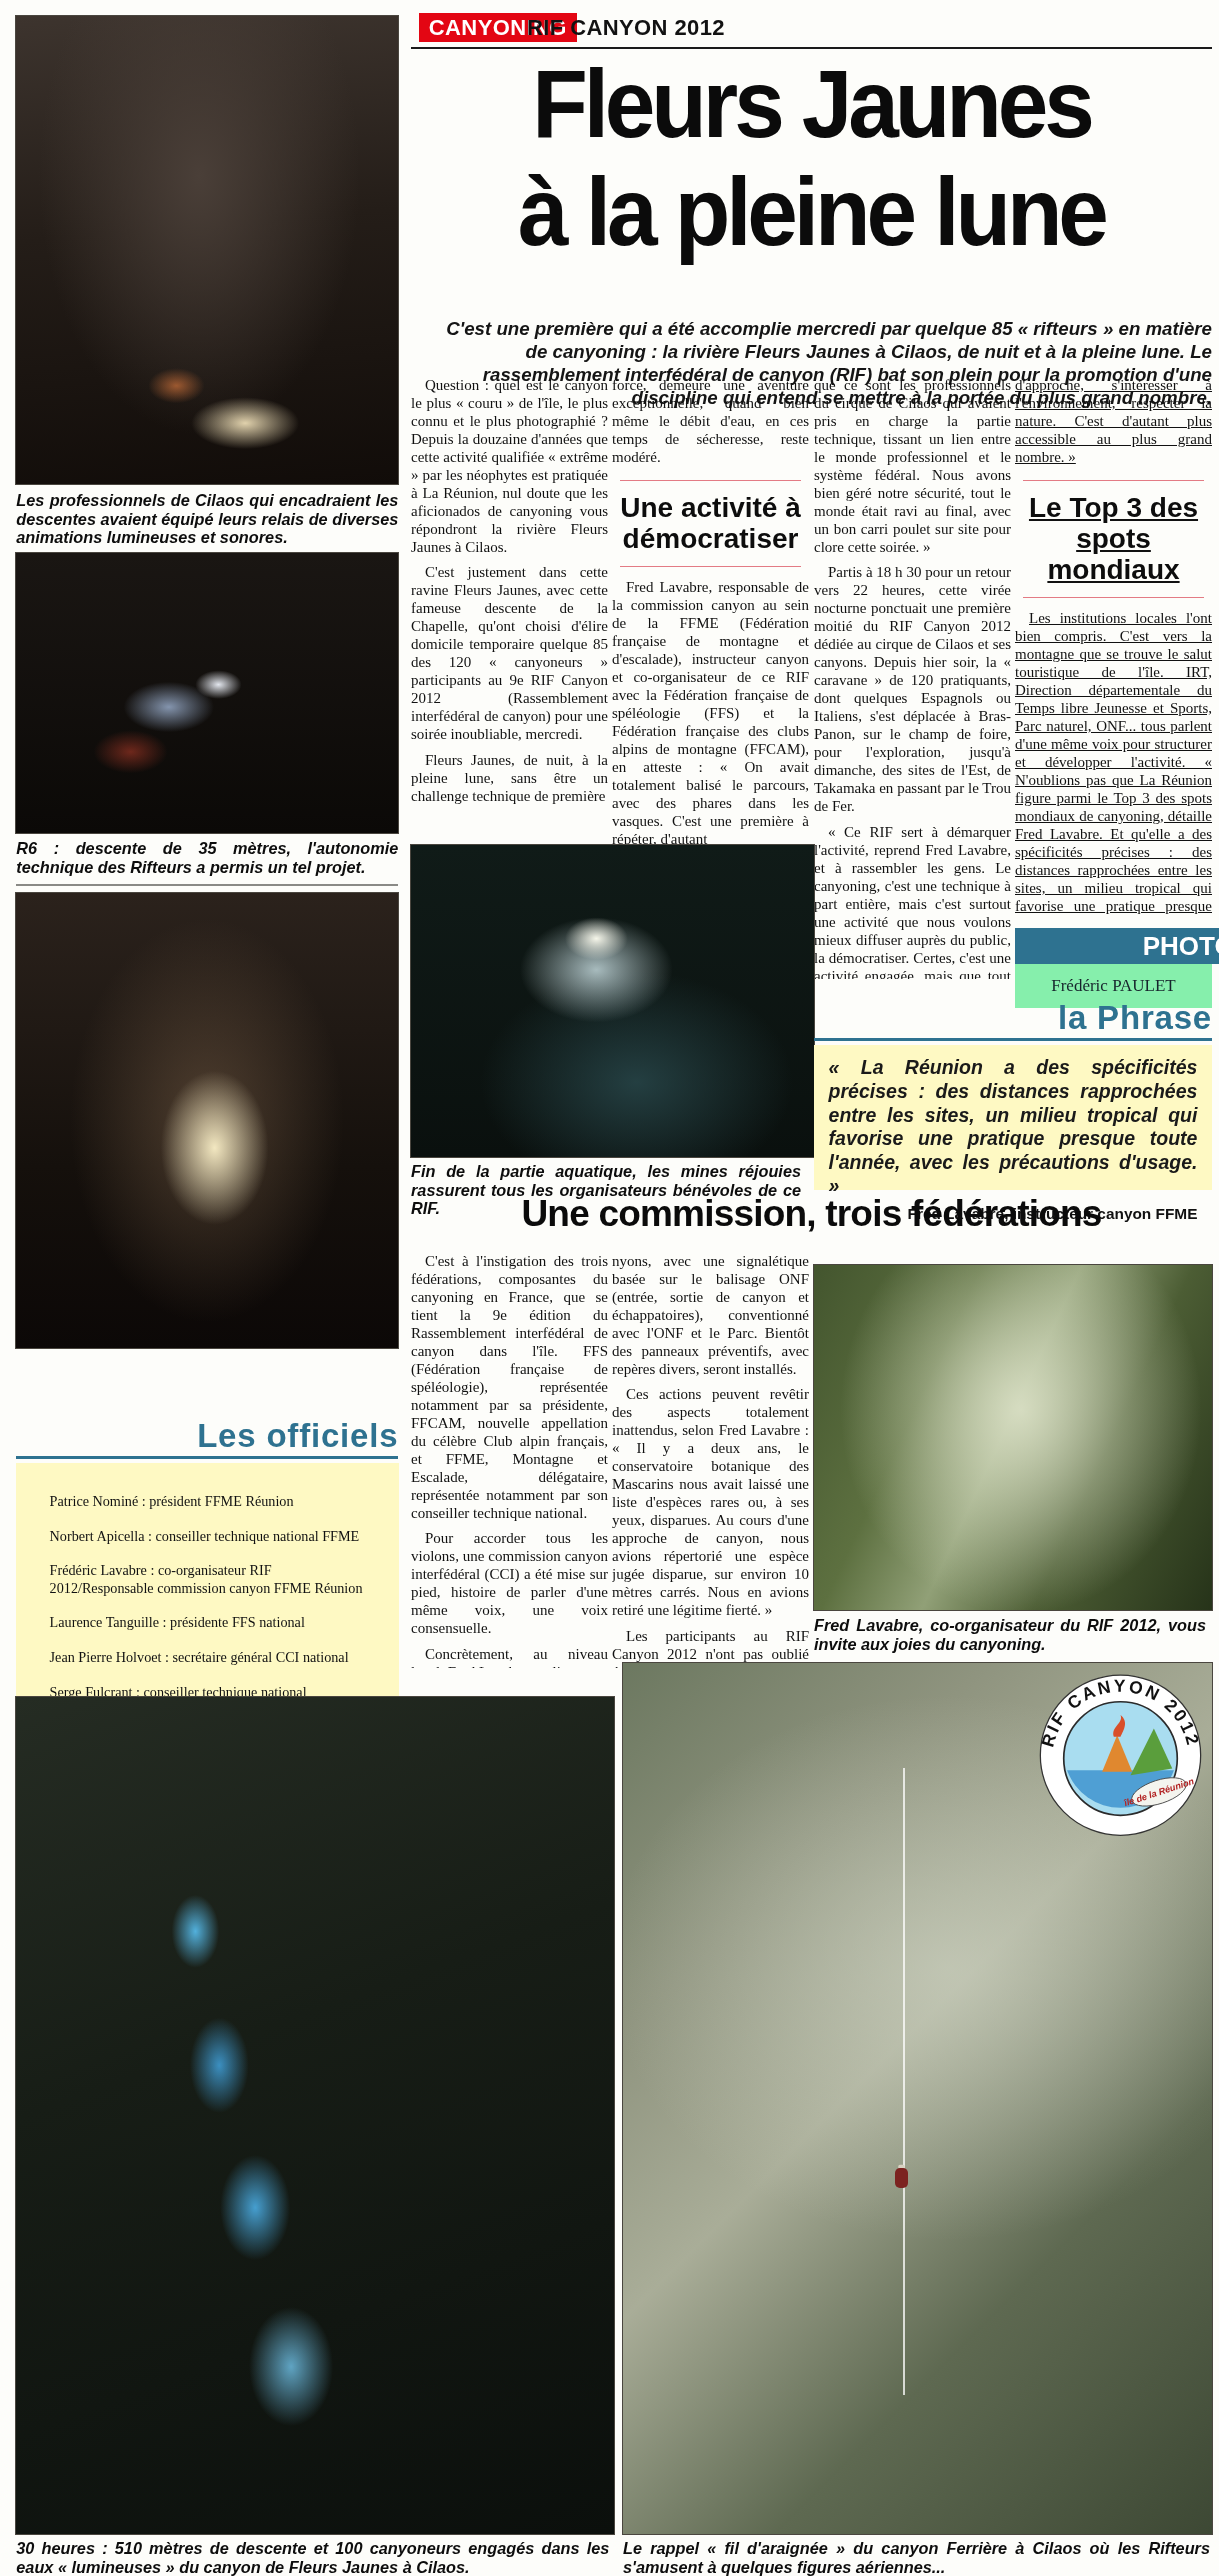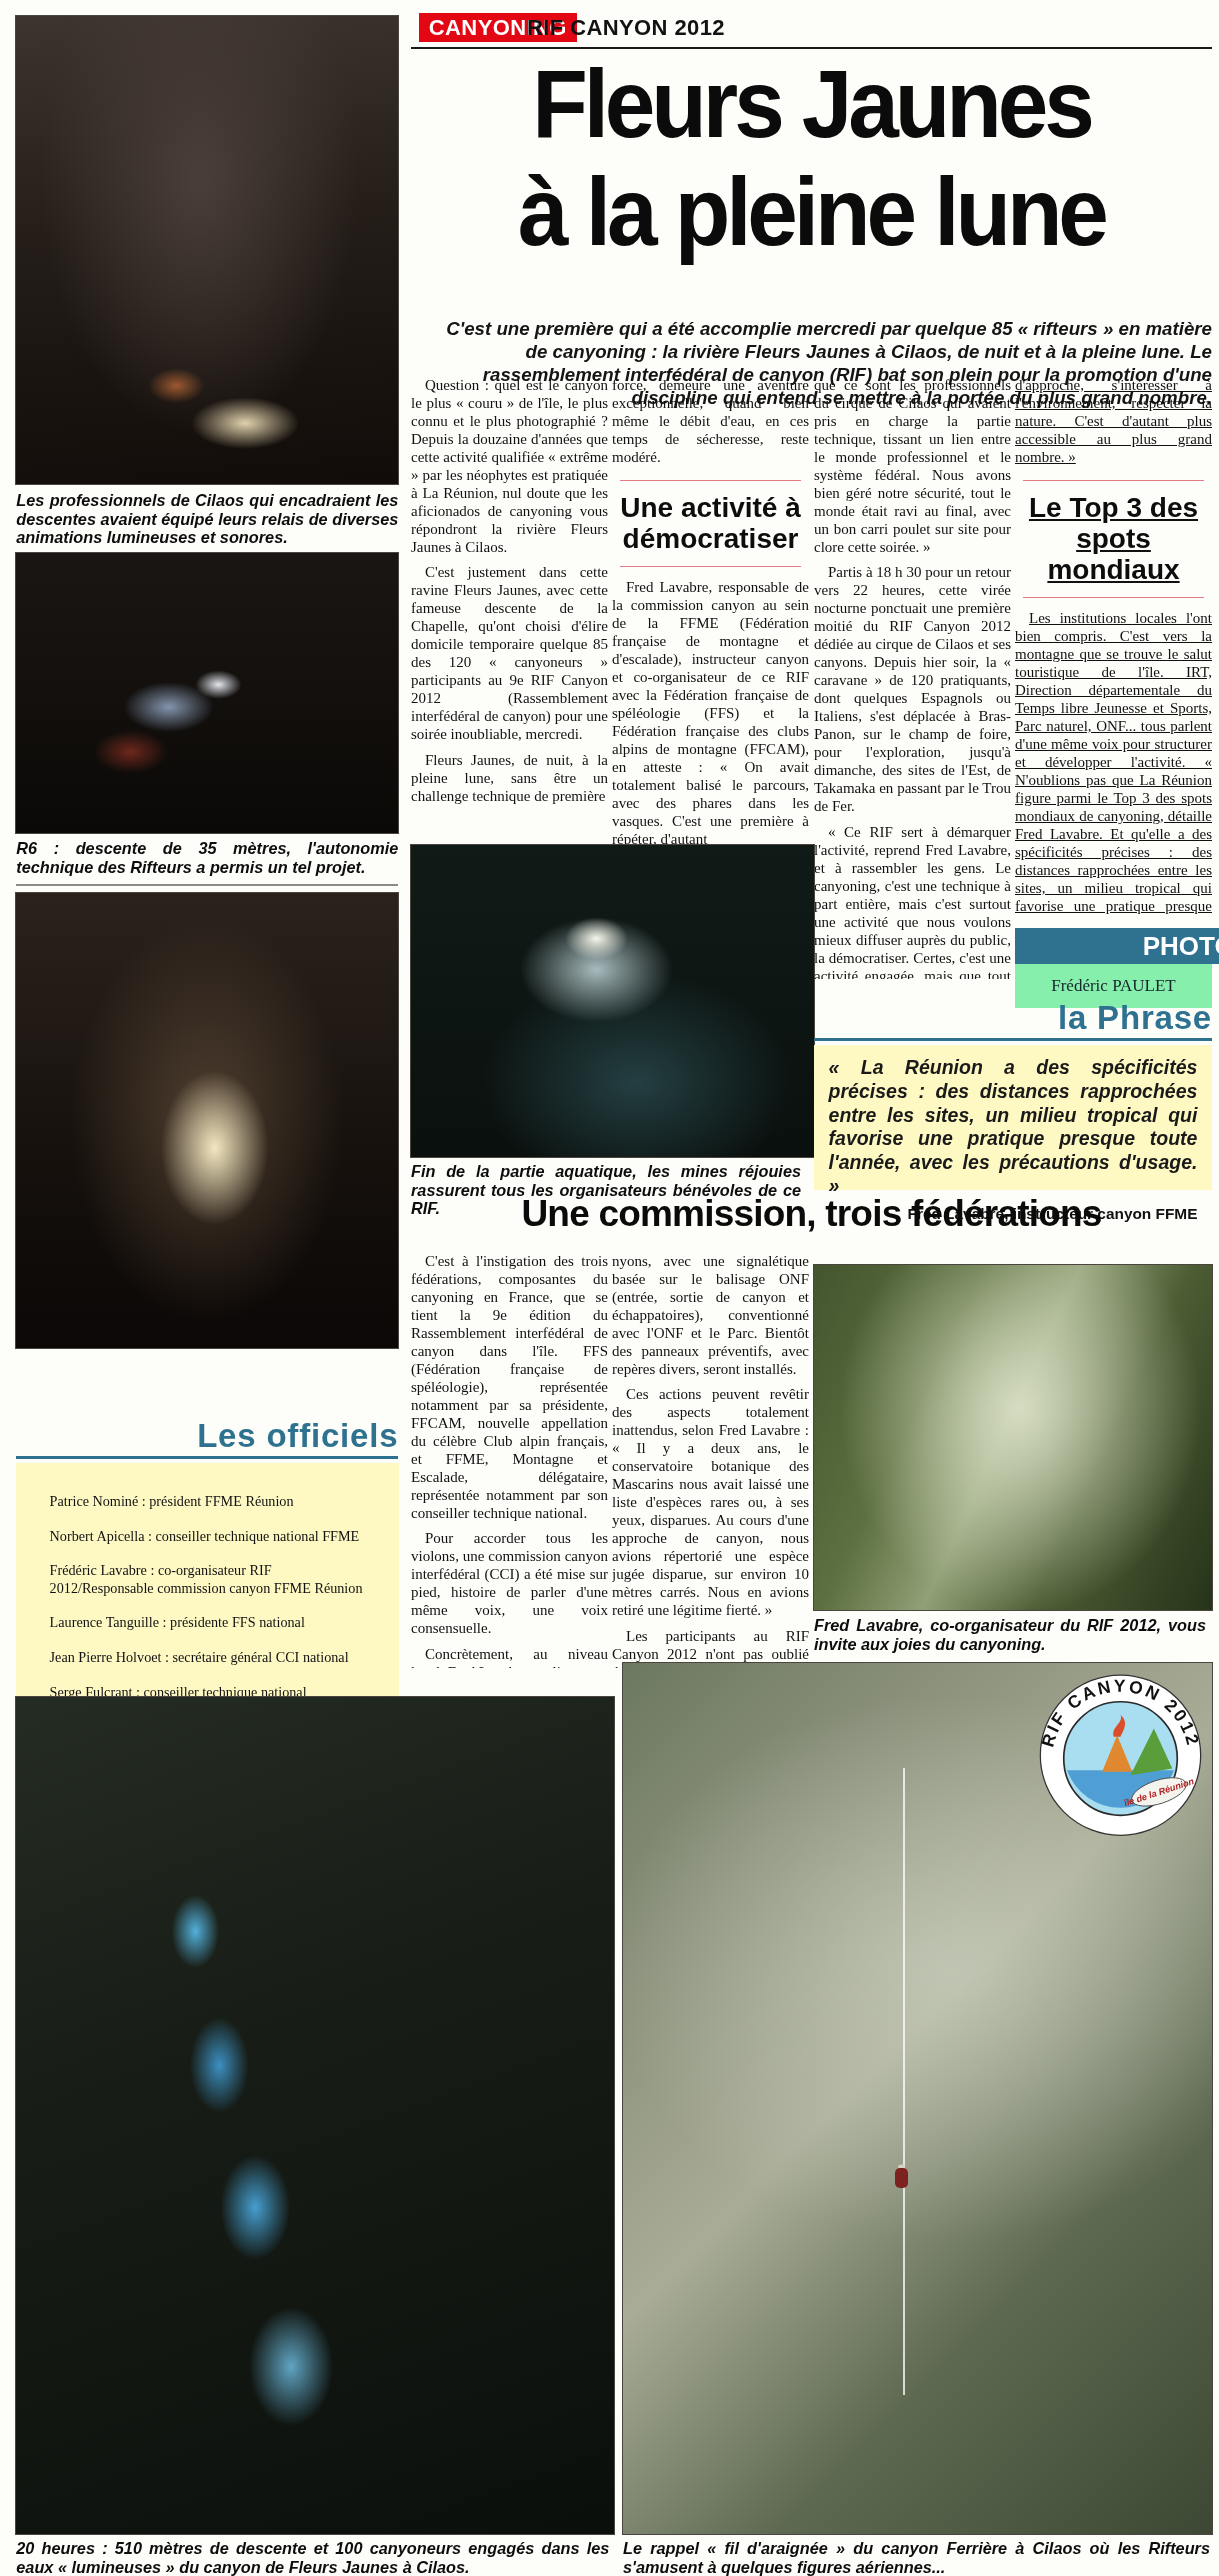--- a/index.html
+++ b/index.html
@@ -170,21 +170,21 @@
         <p class="para">Ces actions peuvent revêtir des aspects totalement inattendus, selon Fred Lavabre : « Il y a deux ans, le conservatoire botanique des Mascarins nous avait laissé une liste d'espèces rares ou, à ses yeux, disparues. Au cours d'une approche de canyon, nous avions répertorié une espèce jugée disparue, sur environ 10 mètres carrés. Nous en avions retiré une légitime fierté. »</p>
         <p class="para">Les participants au RIF Canyon 2012 n'ont pas oublié également leur mission pédagogique en faisant partager leur passion aux enfants de Bras-Panon et Cilaos. Tout commence par les jeunes...</p>
       </div>
 
   </div>
 
   <div class="abs photo p5" style="left:814px;top:1265px;width:398px;height:345px;"></div>
   <div class="abs cap" style="left:814px;top:1616px;width:392px;">Fred Lavabre, co-organisateur du RIF 2012, vous invite aux joies du canyoning.</div>
 
   <div class="abs photo p6" style="left:16.3px;top:1697px;width:598px;height:837px;"></div>
-  <div class="abs cap" style="left:16.3px;top:2539px;width:593px;">20 heures : 510 mètres de descente et 100 canyoneurs engagés dans les eaux « lumineuses » du canyon de Fleurs Jaunes à Cilaos.</div>
+  <div class="abs cap" style="left:16.3px;top:2539px;width:593px;">30 heures : 510 mètres de descente et 100 canyoneurs engagés dans les eaux « lumineuses » du canyon de Fleurs Jaunes à Cilaos.</div>
 
   <div class="abs photo p7" style="left:623px;top:1663px;width:589px;height:871px;">
     <div class="rope"></div>
     <div class="figure"></div>
     <svg class="badge" viewBox="0 0 200 200">
       <circle cx="100" cy="102" r="96" fill="#ffffff" stroke="#333" stroke-width="1.5"></circle>
       <circle cx="100" cy="106" r="68" fill="#a9ddf0" stroke="#2a2a2a" stroke-width="2"></circle>
       <path d="M 36,120 A 68,68 0 0 0 164,120 L 36,120 Z" fill="#4f9fd4"></path>
       <path d="M 78,122 L 96,78 L 114,122 Z" fill="#e0882f"></path>
       <path d="M 92,80 C 88,68 104,64 100,54 C 110,62 104,72 100,80 Z" fill="#d94f2a"></path>

